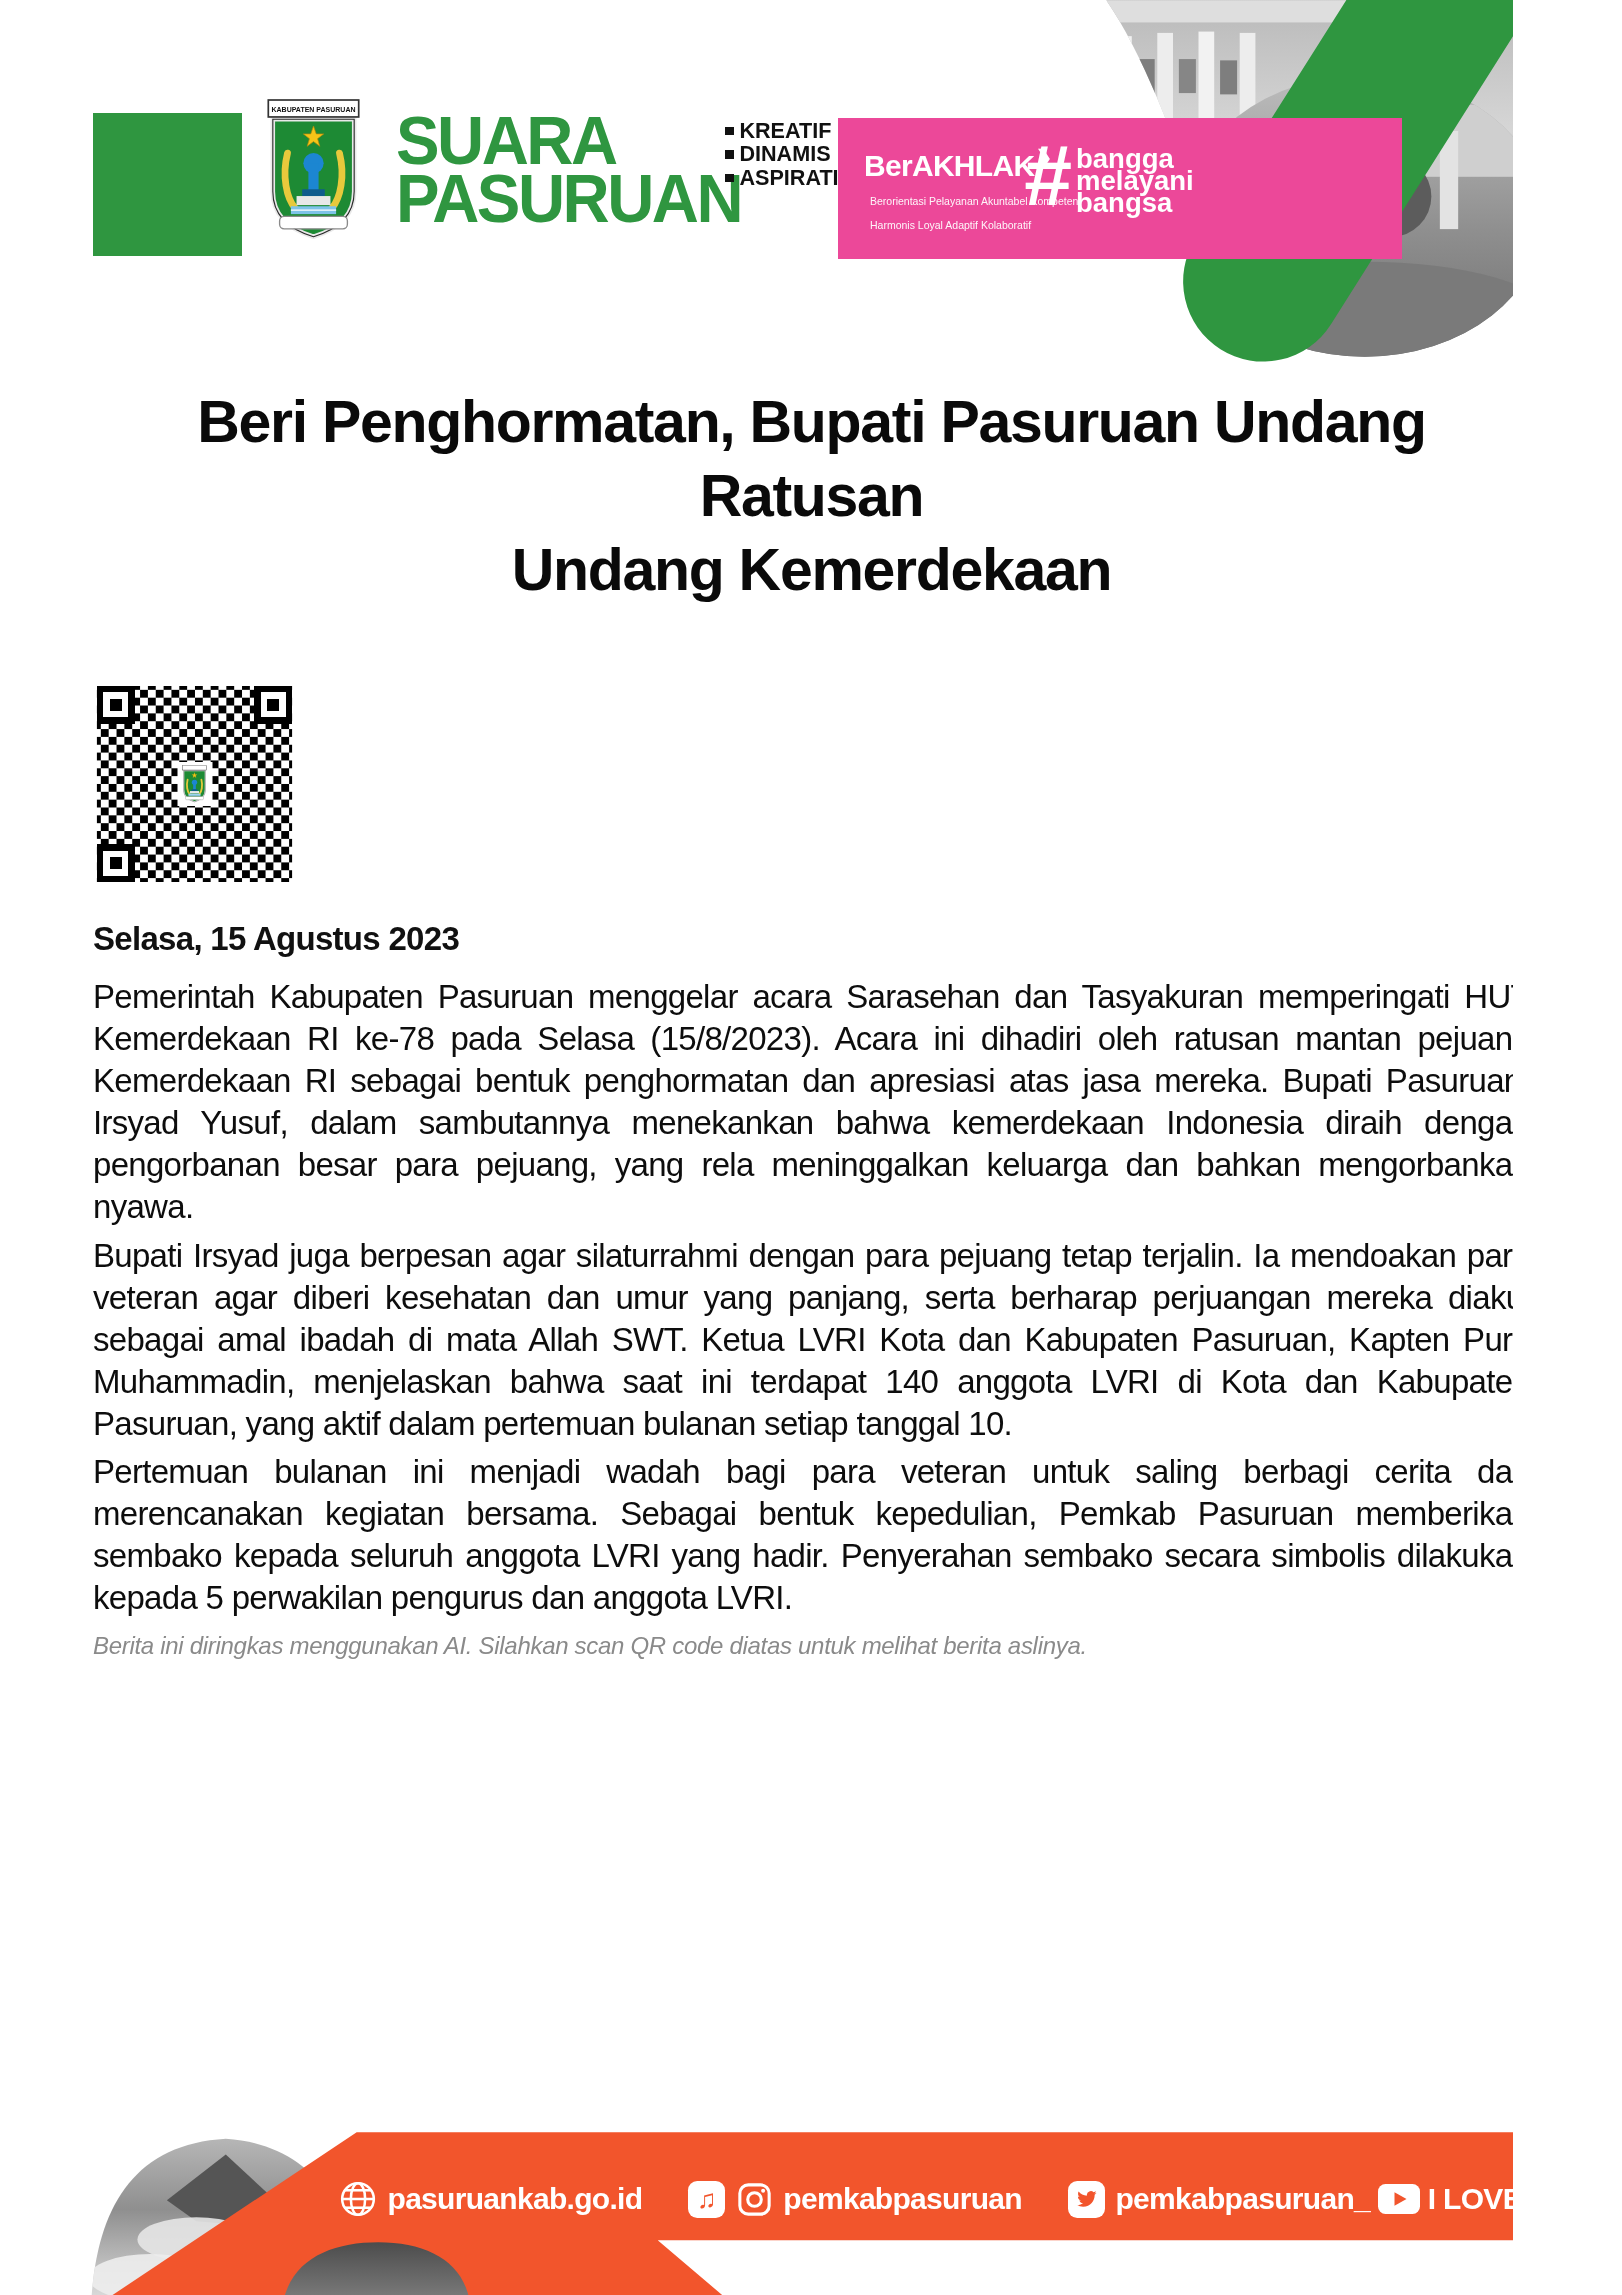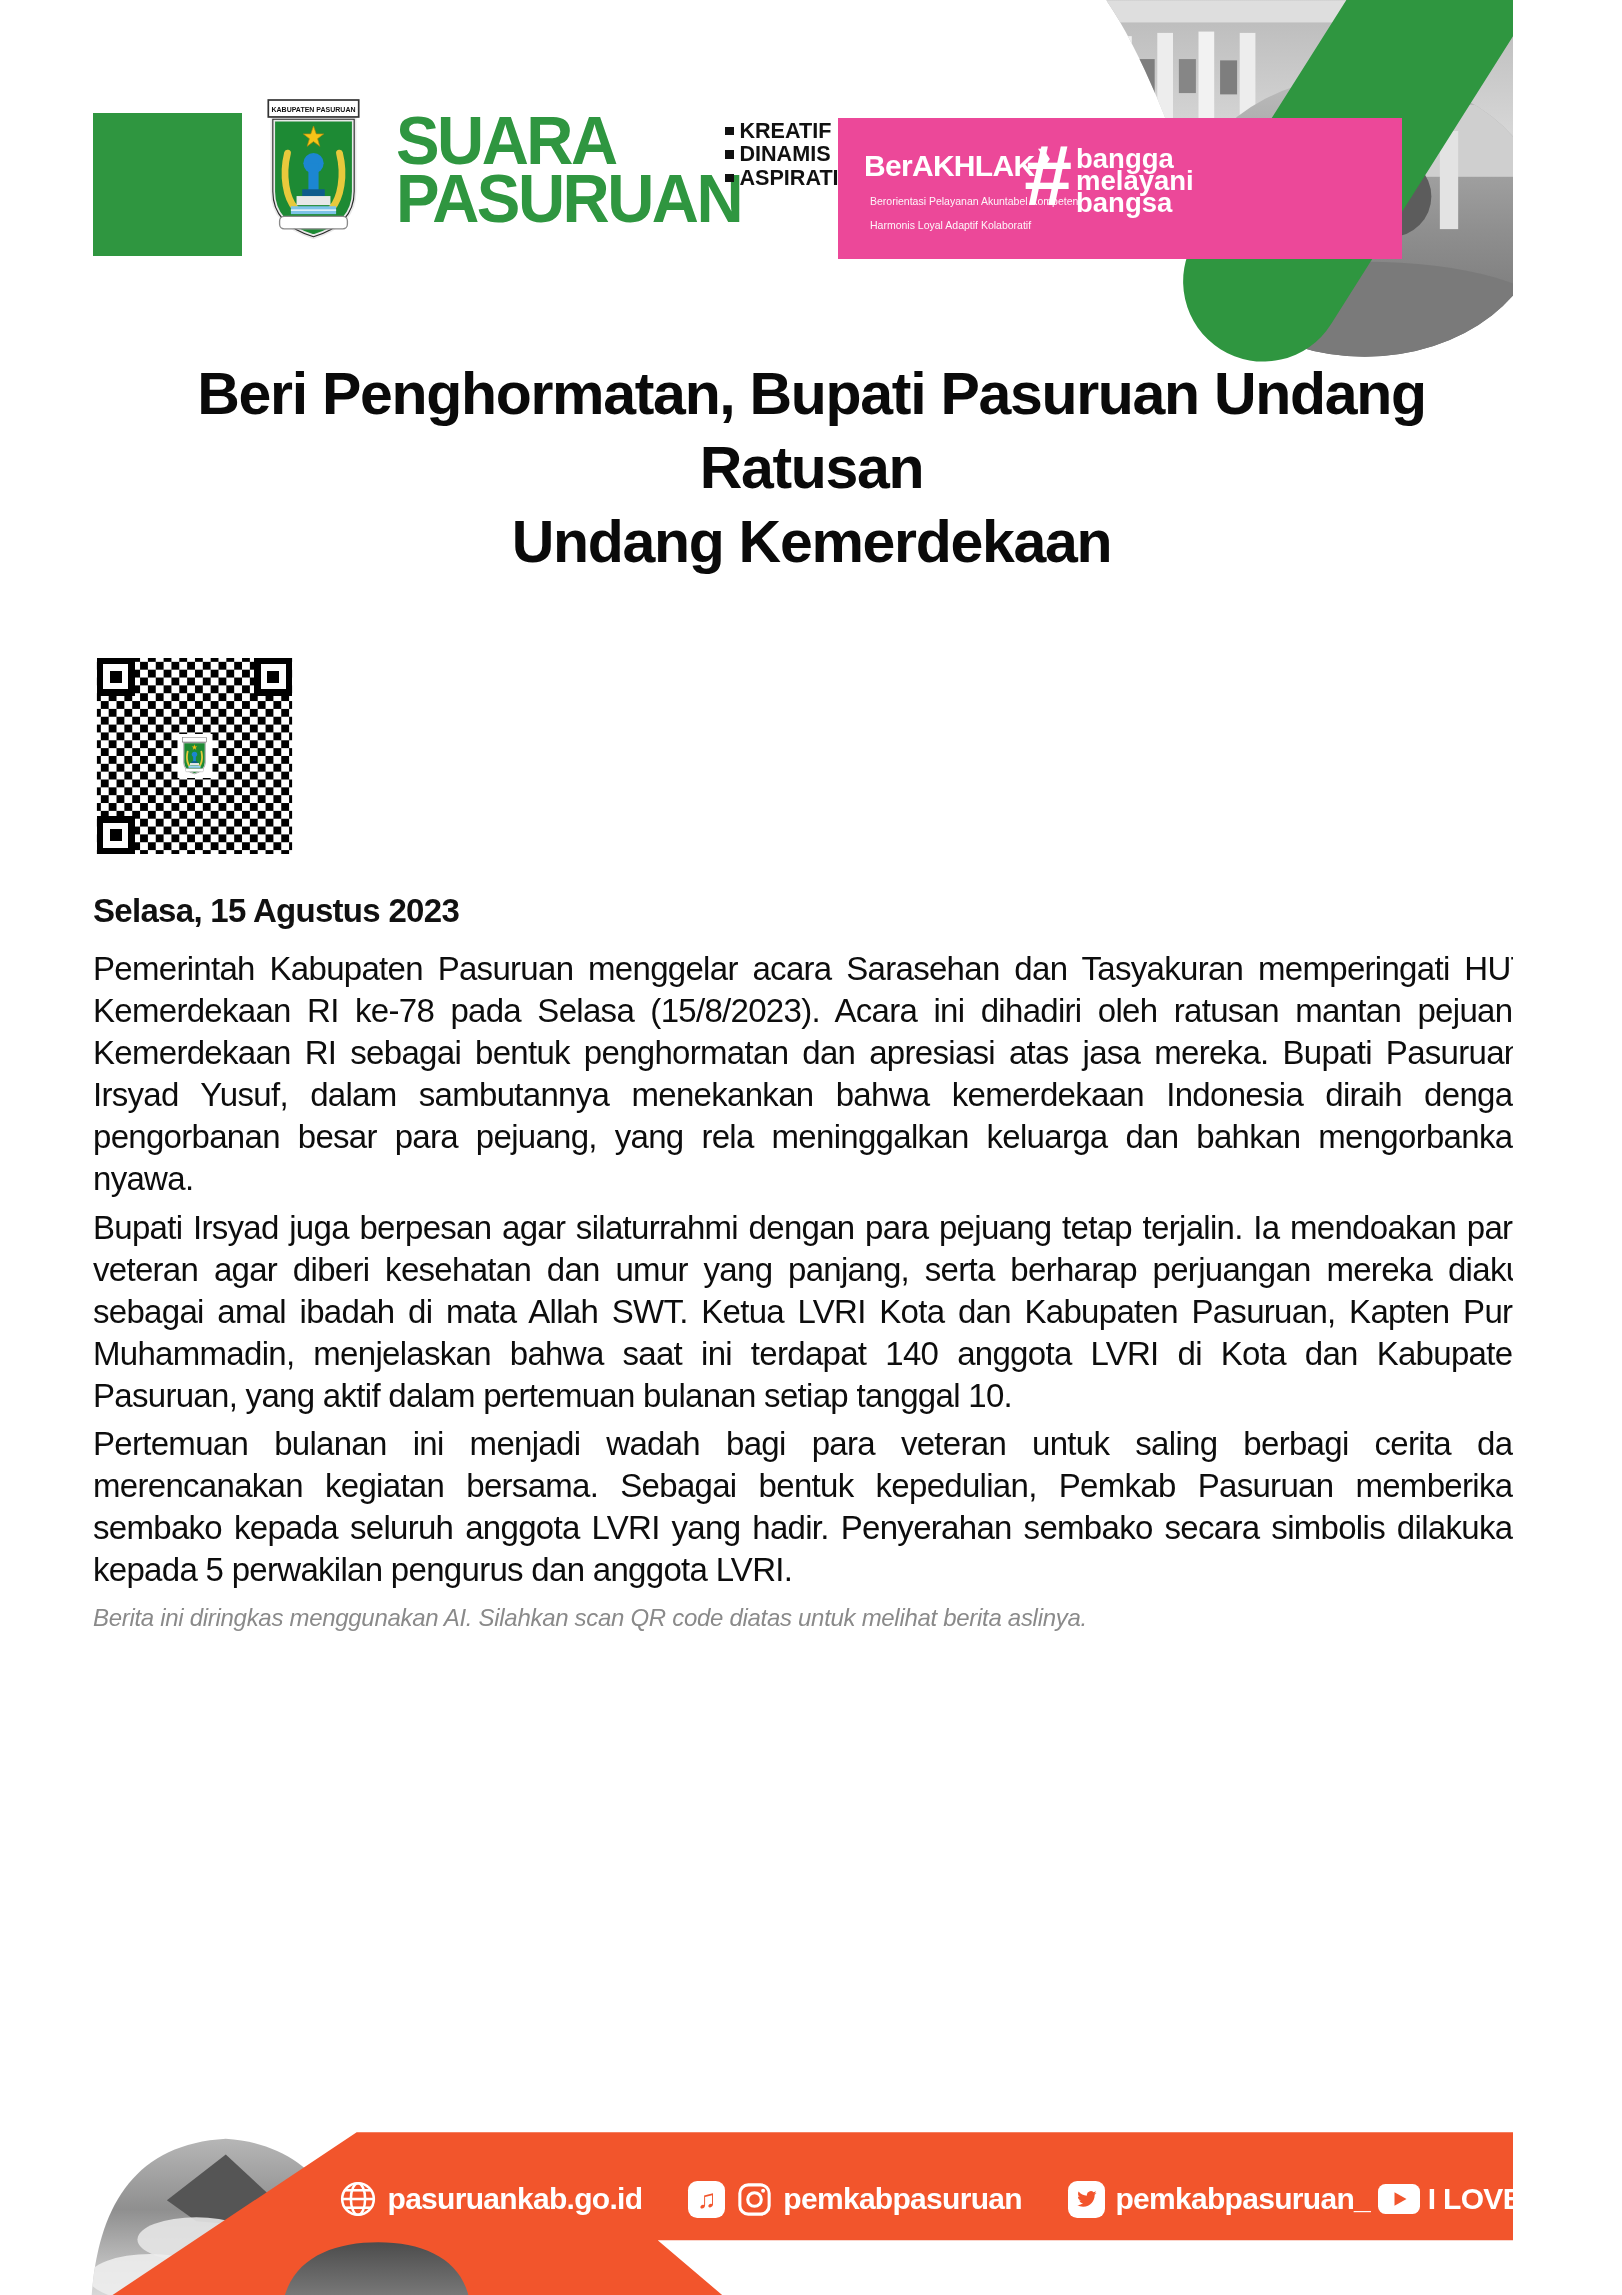--- a/index.html
+++ b/index.html
@@ -19,21 +19,21 @@
   .berakhlak .ttl{font-size:30px;font-weight:bold;letter-spacing:-0.7px;}
   .berakhlak .chev{font-size:19.6px;font-weight:bold;position:relative;top:-11.8px;left:1.3px;}
   .berakhlak .sub{font-size:10.5px;line-height:12.4px;opacity:.95;margin-top:12px;padding-left:6px;}
   .hashtag{position:absolute;left:185px;top:18.3px;color:#fff;display:flex;}
   .hashtag .hash{font-size:86px;font-weight:bold;line-height:79px;font-style:italic;}
   .hashtag .words{margin-left:5.2px;margin-top:11.8px;}
   .hashtag .words div{font-size:27.5px;font-weight:bold;line-height:22px;}
   .badge{position:absolute;left:982px;top:0;}
   
   .content{position:absolute;left:93px;top:357px;width:1437px;}
-  .title{width:100%;text-align:center;font-weight:bold;font-size:59px;line-height:74px;letter-spacing:-1.3px;color:#0a0a0a;}
+  .title{width:100%;text-align:center;font-weight:bold;font-size:59px;line-height:74px;letter-spacing:-1.3px;color:#0a0a0a;margin-top:28px;}
   .flow{margin-top:75px;}
   .imgph{float:left;width:949px;height:975px;margin-right:26px;}
   .imgph svg{margin-left:234px;margin-top:196px;}
   .qrbox{display:flow-root;}
   .qr{width:203px;height:204px;position:relative;background:#fff;
       background-image:
         repeating-conic-gradient(#000 0% 25%, #fff 0% 50%),
         repeating-conic-gradient(rgba(0,0,0,.9) 0% 25%, rgba(255,255,255,0) 0% 50%);
       background-size:15.7px 15.7px,25px 25px;background-position:0 0,4.6px 7.2px;}
   .qr .mask{position:absolute;inset:0;box-shadow:inset 0 0 0 3.9px #fff;}

